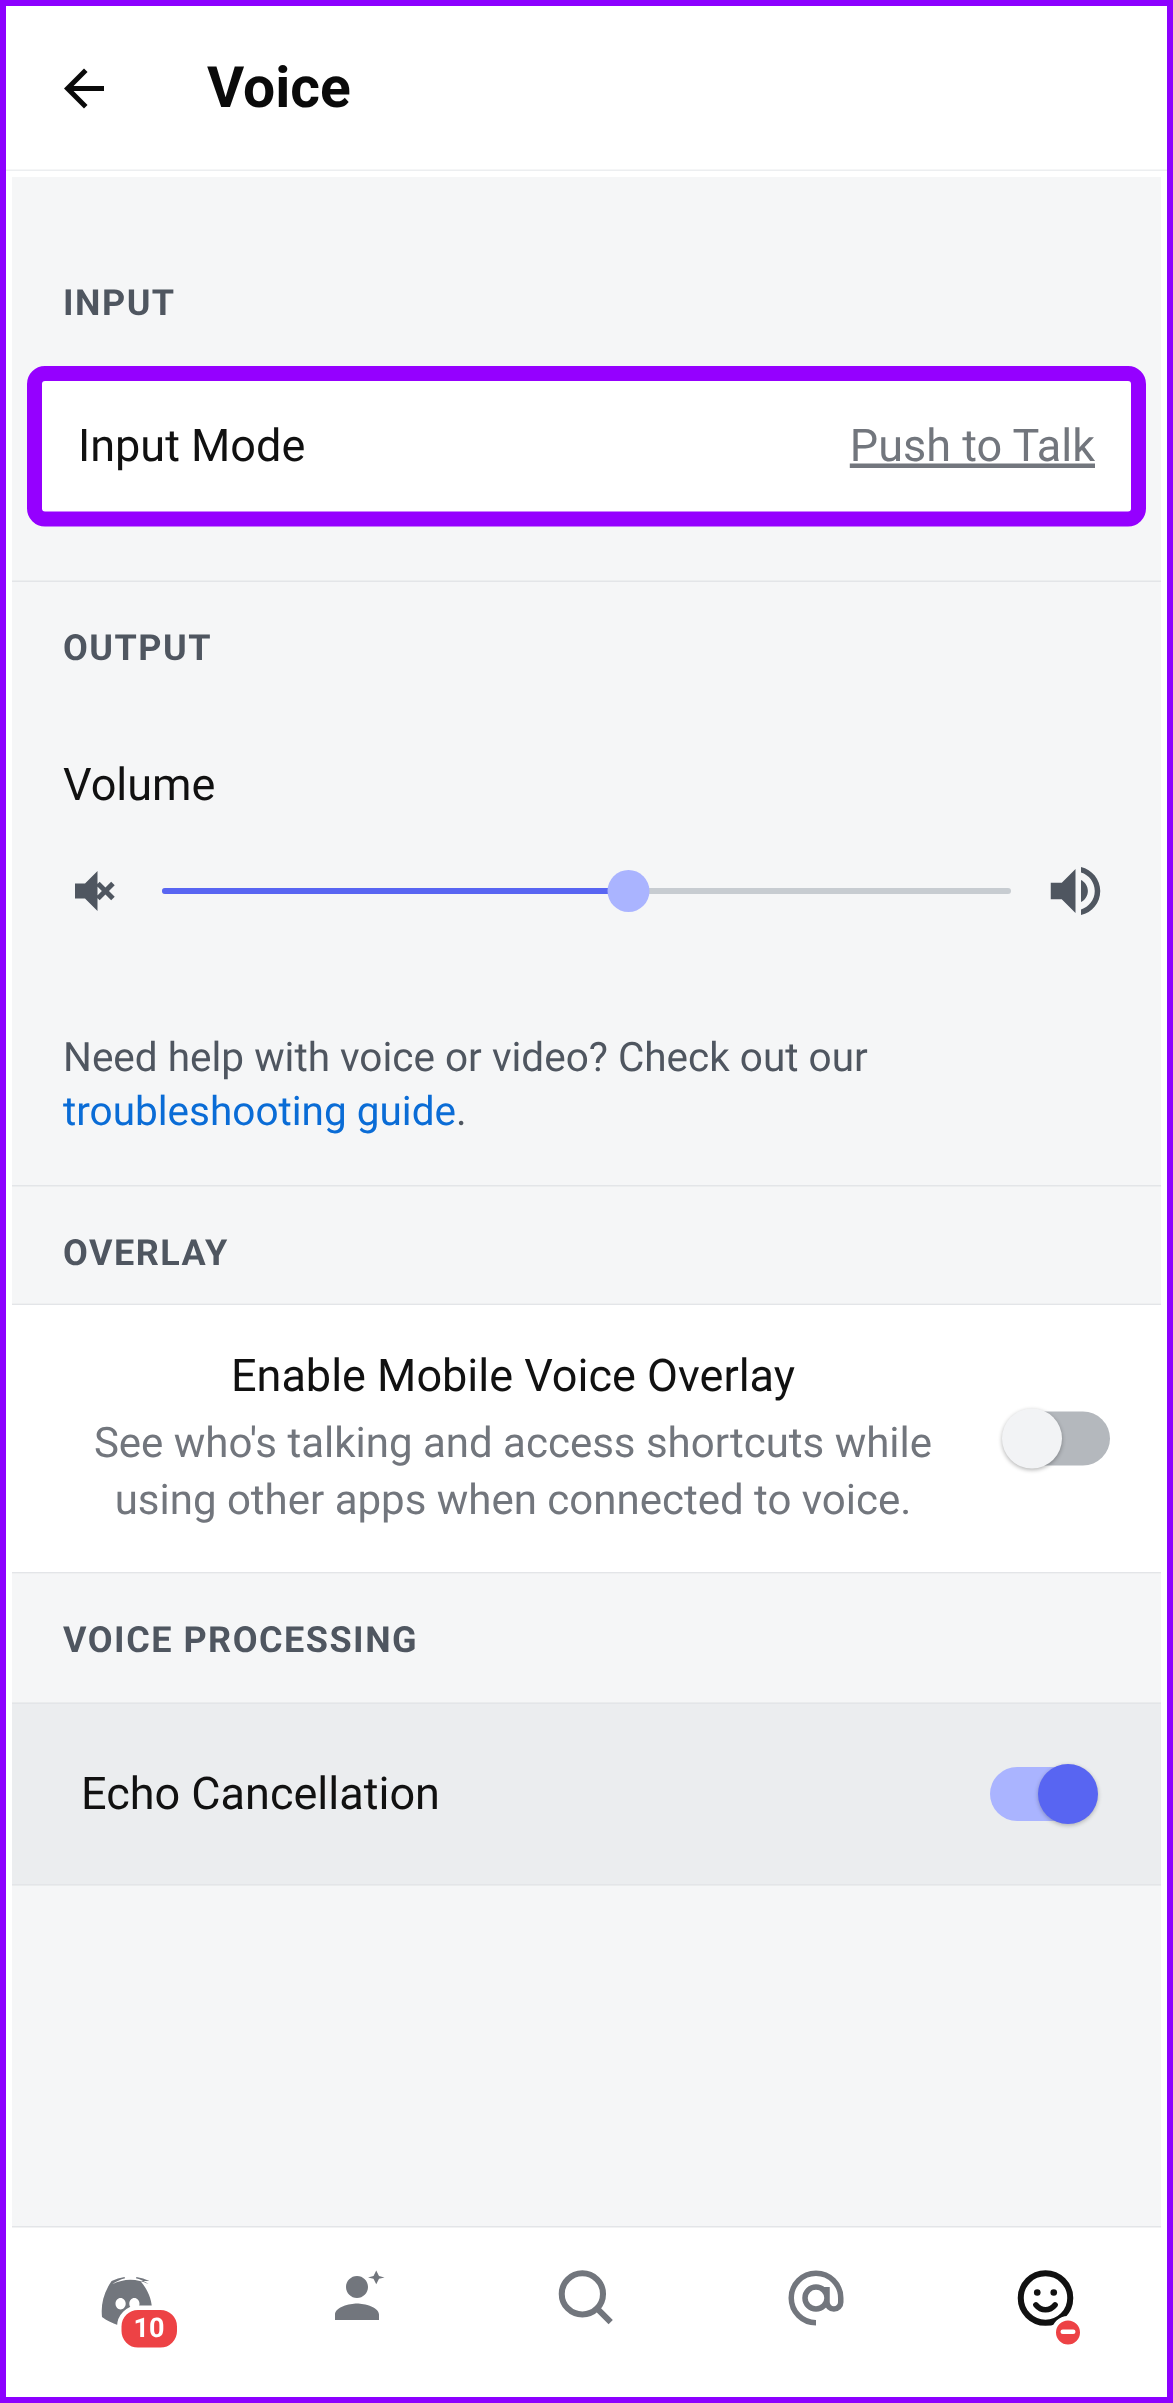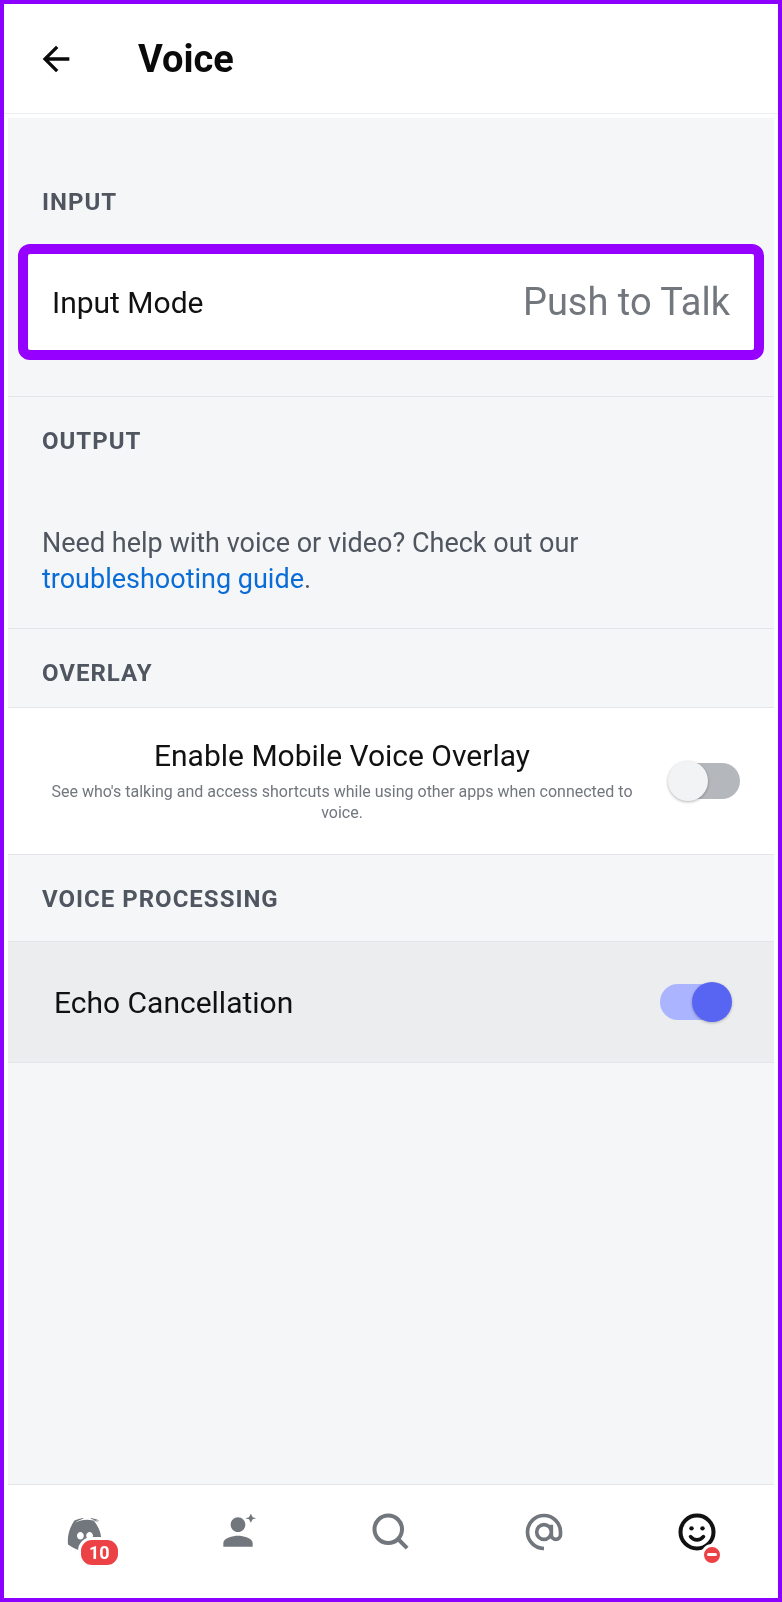--- a/index.html
+++ b/index.html
@@ -14,42 +14,42 @@
   
   .body { background: #f5f6f7; position: absolute; top: 114px; left: 4px; right: 4px; bottom: 114px; }
 
   .sect-head { padding: 70px 34px 20px; font-size: 24px; font-weight: 700; letter-spacing: 1px; color: #4f5660; text-transform: uppercase; }
   .sect-head.tight { padding-top: 30px; }
 
   
   .hl-wrap { padding: 8px 10px; }
   .hl { border: 10px solid #9500ff; border-radius: 12px; background: #fff; padding: 26px 24px; display: flex; justify-content: space-between; align-items: center; }
   .hl .label { font-size: 30px; color: #111; }
-  .hl .value { font-size: 38px; color: #72767d; }
+  .hl .value { font-size: 30px; color: #72767d; text-decoration: underline; }
 
   .divider { height: 1px; background: #e3e5e8; margin-top: 28px; }
 
   
   .vol-block { background: #f5f6f7; padding: 40px 34px 20px; }
   .vol-title { font-size: 30px; color: #111; margin-bottom: 30px; }
   .vol-row { display: flex; align-items: center; gap: 20px; }
   .vol-icon { width: 46px; height: 46px; color: #4f5660; display:flex; align-items:center; justify-content:center;}
   .slider { flex: 1; position: relative; height: 24px; }
   .track-bg { position: absolute; left: 0; right: 0; top: 50%; height: 4px; background: #c7ccd1; transform: translateY(-50%); border-radius: 2px; }
   .track-fill { position: absolute; left: 0; width: 55%; top: 50%; height: 4px; background: #5865f2; transform: translateY(-50%); border-radius: 2px; }
   .thumb { position: absolute; left: 55%; top: 50%; width: 28px; height: 28px; background: #aab4ff; border-radius: 50%; transform: translate(-50%, -50%); }
 
   .help { padding: 50px 34px 30px; font-size: 27px; color: #4f5660; line-height: 1.35; border-bottom: 1px solid #e3e5e8; }
   .help a { color: #0a6cd6; text-decoration: none; }
 
   
   .toggle-row { background: #fff; padding: 30px 34px; display: flex; align-items: center; justify-content: space-between; gap: 30px; border-top: 1px solid #e3e5e8; border-bottom: 1px solid #e3e5e8; text-align: center; }
   .toggle-row .txt { flex: 1; }
   .toggle-row .tlabel { font-size: 30px; color: #111; margin-bottom: 8px; }
-  .toggle-row .tdesc { font-size: 16px; color: #72767d; line-height: 1.35; }
+  .toggle-row .tdesc { font-size: 28px; color: #72767d; line-height: 1.35; }
 
   .switch { width: 68px; height: 36px; border-radius: 18px; position: relative; flex-shrink: 0; }
   .switch.off { background: #b4b8bd; }
   .switch.off .knob { position: absolute; width: 40px; height: 40px; background: #f2f3f5; border-radius: 50%; left: -4px; top: -2px; box-shadow: 0 1px 3px rgba(0,0,0,.3); }
   .switch.on { background: #aab4ff; }
   .switch.on .knob { position: absolute; width: 40px; height: 40px; background: #5865f2; border-radius: 50%; right: -4px; top: -2px; box-shadow: 0 1px 3px rgba(0,0,0,.25); }
 
   
   .echo-row { background: #ebedef; padding: 42px 46px; display: flex; align-items: center; justify-content: space-between; margin-top: 8px; border-top: 1px solid #e3e5e8; border-bottom: 1px solid #e3e5e8;}
   .echo-row .label { font-size: 30px; color: #111; }
@@ -84,20 +84,40 @@
       <div class="hl">
         <span class="label">Input Mode</span>
         <span class="value">Push to Talk</span>
       </div>
     </div>
 
     <div class="divider"></div>
 
     <div class="sect-head tight">OUTPUT</div>
 
+    <div class="vol-block">
+      <div class="vol-title">Volume</div>
+      <div class="vol-row">
+        <div class="vol-icon">
+          <svg width="40" height="40" viewBox="0 0 24 24">
+              <path fill="#4f5660" d="M3 9v6h4l5 5V4L7 9H3zm13.59 3l2.3-2.29-1.42-1.42L15.17 10.6l-2.3-2.3-1.41 1.42L13.76 12l-2.3 2.29 1.41 1.42 2.3-2.3 2.3 2.3 1.42-1.42L16.59 12z"></path>
+            </svg>
+        </div>
+        <div class="slider">
+          <div class="track-bg"></div>
+          <div class="track-fill"></div>
+          <div class="thumb"></div>
+        </div>
+        <div class="vol-icon">
+          <svg width="44" height="44" viewBox="0 0 24 24">
+              <path fill="#4f5660" d="M3 9v6h4l5 5V4L7 9H3zm13.5 3c0-1.77-1.02-3.29-2.5-4.03v8.05c1.48-.73 2.5-2.25 2.5-4.02zM14 3.23v2.06c2.89.86 5 3.54 5 6.71s-2.11 5.85-5 6.71v2.06c4.01-.91 7-4.49 7-8.77s-2.99-7.86-7-8.77z"></path>
+            </svg>
+        </div>
+      </div>
+    </div>
 
     <div class="help">
       <span>Need help with voice or video? Check out our </span><a href="#">troubleshooting guide</a><span>.</span>
     </div>
 
     <div class="sect-head tight">OVERLAY</div>
 
     <div class="toggle-row">
       <div class="txt">
         <div class="tlabel">Enable Mobile Voice Overlay</div>

